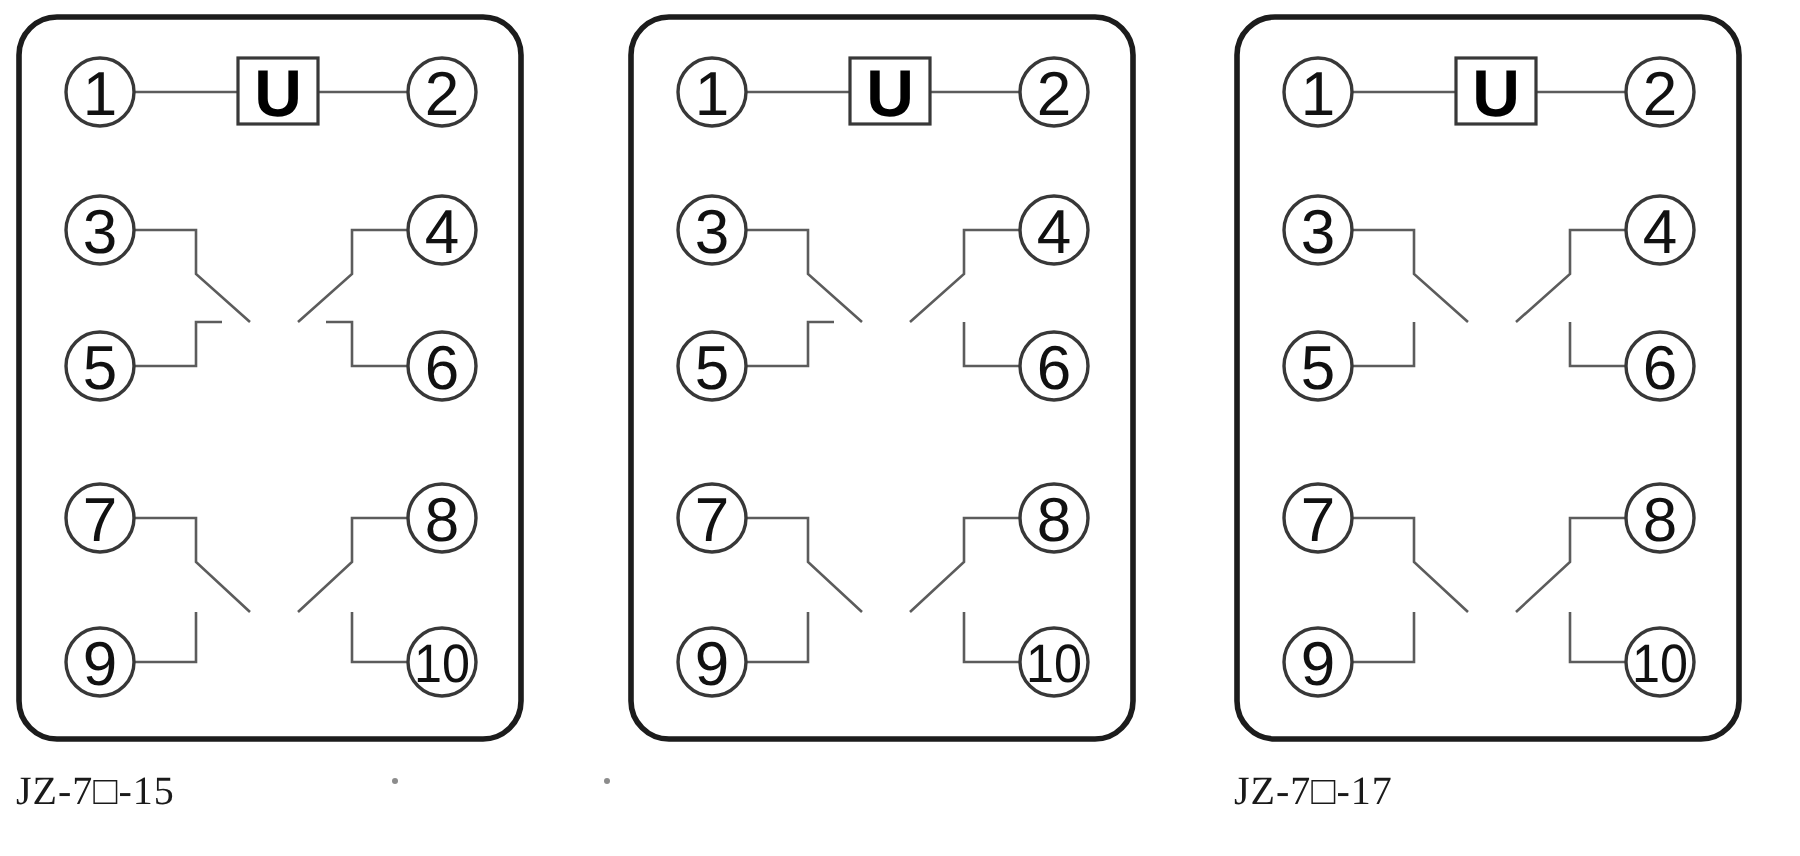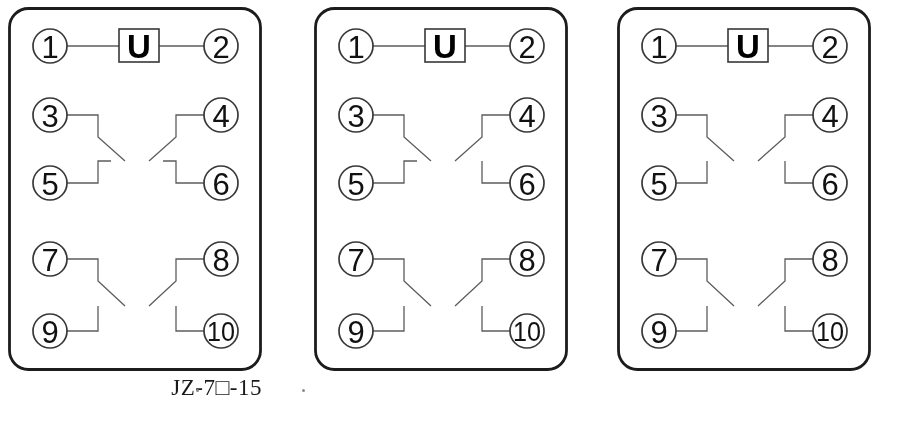--- a/index.html
+++ b/index.html
@@ -1,22 +1,22 @@
 <!DOCTYPE html>
 <html><head>
 <meta charset="utf-8">
 <style>
   html,body{margin:0;padding:0;background:#ffffff;}
   .canvas{position:relative;width:900px;height:428px;background:#ffffff;overflow:hidden;
           font-family:"Liberation Sans",sans-serif;}
   .relay-panel{position:absolute;top:0;width:254px;height:428px;}
   .relay-panel .wiring{position:absolute;top:7px;left:0;width:254px;height:364px;display:block;}
-  .model-label{position:absolute;top:375px;left:0;width:254px;text-align:right;
+  .model-label{position:absolute;top:385px;left:0;width:254px;text-align:left;
                font-family:"Liberation Serif","DejaVu Serif","DejaVu Sans",serif;
-               font-size:23px;letter-spacing:0.5px;white-space:nowrap;}
+               font-size:20px;letter-spacing:0.5px;white-space:nowrap;}
   .speck{position:absolute;width:3px;height:3px;border-radius:50%;}
 </style>
 </head>
 <body>
 
 <div class="canvas" style="background: rgb(255, 255, 255);">
 
   <section class="relay-panel" style="left:8px">
     <svg class="wiring" viewBox="0 0 254 364">
         <rect x="1.5" y="1.5" width="251" height="361" rx="19" ry="19" fill="none" stroke="#1c1c1c" stroke-width="2.8"></rect>
@@ -123,18 +123,19 @@
         <text x="213" y="177" text-anchor="middle" dominant-baseline="central" fill="#111111" font-family="&quot;Liberation Sans&quot;,sans-serif" font-size="31">6</text>
         <circle cx="42" cy="252" r="17" fill="#ffffff" stroke="#383838" stroke-width="1.7"></circle>
         <text x="42" y="253" text-anchor="middle" dominant-baseline="central" fill="#111111" font-family="&quot;Liberation Sans&quot;,sans-serif" font-size="31">7</text>
         <circle cx="213" cy="252" r="17" fill="#ffffff" stroke="#383838" stroke-width="1.7"></circle>
         <text x="213" y="253" text-anchor="middle" dominant-baseline="central" fill="#111111" font-family="&quot;Liberation Sans&quot;,sans-serif" font-size="31">8</text>
         <circle cx="42" cy="324" r="17" fill="#ffffff" stroke="#383838" stroke-width="1.7"></circle>
         <text x="42" y="325" text-anchor="middle" dominant-baseline="central" fill="#111111" font-family="&quot;Liberation Sans&quot;,sans-serif" font-size="31">9</text>
         <circle cx="213" cy="324" r="17" fill="#ffffff" stroke="#383838" stroke-width="1.7"></circle>
         <text x="213" y="325" text-anchor="middle" dominant-baseline="central" fill="#111111" font-family="&quot;Liberation Sans&quot;,sans-serif" font-size="27" textLength="28" lengthAdjust="spacingAndGlyphs">10</text>
       </svg>
+    <div class="model-label" style="color: rgb(26, 26, 26);">JZ-7□-17</div>
   </section>
 
   <span class="speck" style="background: rgb(140, 140, 140); left: 196px; top: 389px;"></span>
   <span class="speck" style="background: rgb(140, 140, 140); left: 302px; top: 389px;"></span>
 
 </div>
 
 </body></html>

